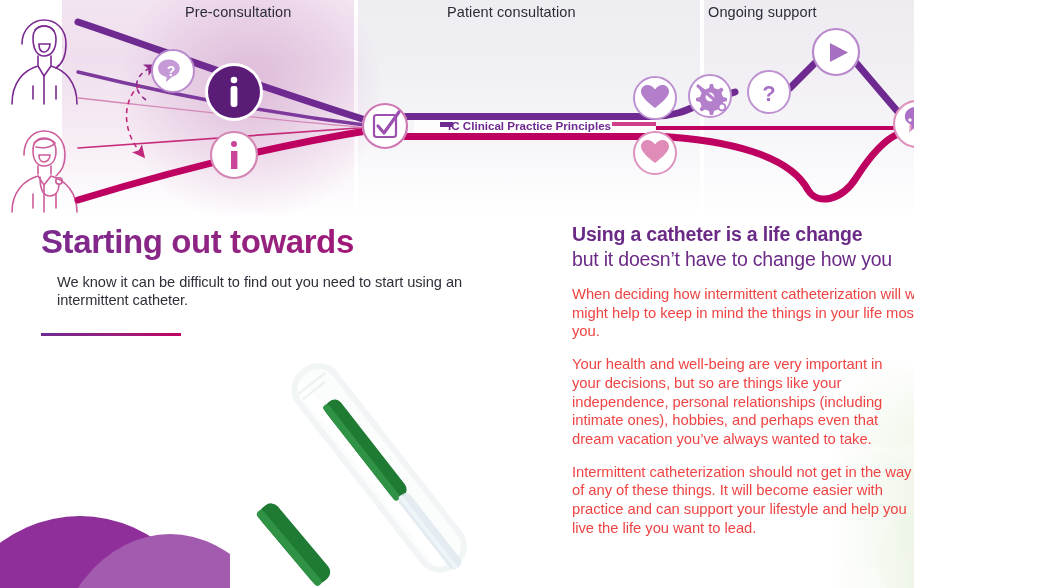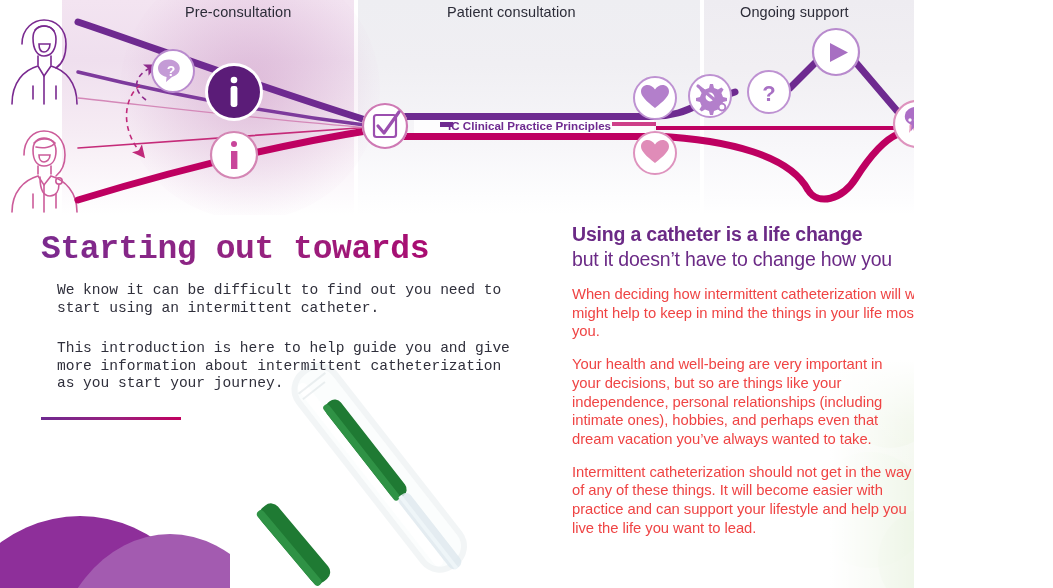--- a/index.html
+++ b/index.html
@@ -26,21 +26,21 @@
 
   .svgwrap{position:absolute;left:0;top:0;width:1053px;height:215px;}
 
   .photo-cath{position:absolute;left:215px;top:215px;width:350px;height:373px;overflow:hidden;}
   .photo-woman{position:absolute;left:830px;top:360px;width:223px;height:228px;overflow:hidden;}
 
   .blob-wrap{position:absolute;left:-60px;top:516px;width:290px;height:160px;overflow:hidden;}
   .blob1{position:absolute;left:0;top:0;width:280px;height:300px;border-radius:50%;background:#8e2f9a;}
   .blob2{position:absolute;left:110px;top:18px;width:240px;height:300px;border-radius:50%;background:#a35bb0;}
 
-  .colL{position:absolute;left:41px;top:230px;width:470px;font-family:Liberation Mono, monospace;}
+  .colL{position:absolute;left:41px;top:222px;width:470px;}
   .colR{position:absolute;left:572px;top:222px;width:430px;}
 
   h1.title{
     margin:0;font-size:33px;line-height:39px;font-weight:bold;letter-spacing:-0.4px;
     background:linear-gradient(90deg,#7b2a8e 0%,#96227f 48%,#b30069 100%);
     -webkit-background-clip:text;background-clip:text;color:transparent;
     -webkit-text-fill-color:transparent;
   }
   .title-l2{display:block;}
 
@@ -64,21 +64,21 @@
 <div class="page">
 
   <div class="info">
     <div class="band band-a"></div>
     <div class="band band-b"></div>
     <div class="band band-c"></div>
     <div class="bandglow"></div>
 
     <div class="colhead" style="left:185px;">Pre-consultation</div>
     <div class="colhead" style="left:447px;">Patient consultation</div>
-    <div class="colhead" style="left:740px;">Ongoing support</div>
+    <div class="colhead" style="left:708px;">Ongoing support</div>
 
     <svg class="svgwrap" viewBox="0 0 1053 215">
       <defs>
         <marker id="arrP" markerWidth="7" markerHeight="7" refX="2.2" refY="3.5" orient="auto">
           <path d="M0,0 L7,3.5 L0,7 L1.6,3.5 Z" fill="#6E2A90"></path>
         </marker>
         <marker id="arrM" markerWidth="7" markerHeight="7" refX="2.2" refY="3.5" orient="auto">
           <path d="M0,0 L7,3.5 L0,7 L1.6,3.5 Z" fill="#BE0061"></path>
         </marker>
         <marker id="arrMs" markerWidth="9" markerHeight="9" refX="2.5" refY="4.5" orient="auto">
@@ -288,21 +288,20 @@
       <rect x="0" y="0" width="223" height="228" fill="url(#fadeL)"></rect>
       <rect x="0" y="0" width="223" height="120" fill="url(#fadeT)"></rect>
     </svg>
   </div>
 
   <div class="colL">
     <h1 class="title">
       <span>Starting out towards</span>
     </h1>
     <p class="lead">We know it can be difficult to find out you need to start using an intermittent catheter.</p>
-    <p class="lead gap">This introduction is here to help guide you and give more information about intermittent catheterization as you start your journey.</p>
     <div class="rule"></div>
   </div>
 
   <div class="colR">
     <div class="rtext">
       <h2 class="subtitle">
         <span class="b">Using a catheter is a life change</span>
         <span class="n">but it doesn’t have to change how you</span>
       </h2>
       <p class="body">When deciding how intermittent catheterization will work for you, it might help to keep in mind the things in your life most important to you.</p>

